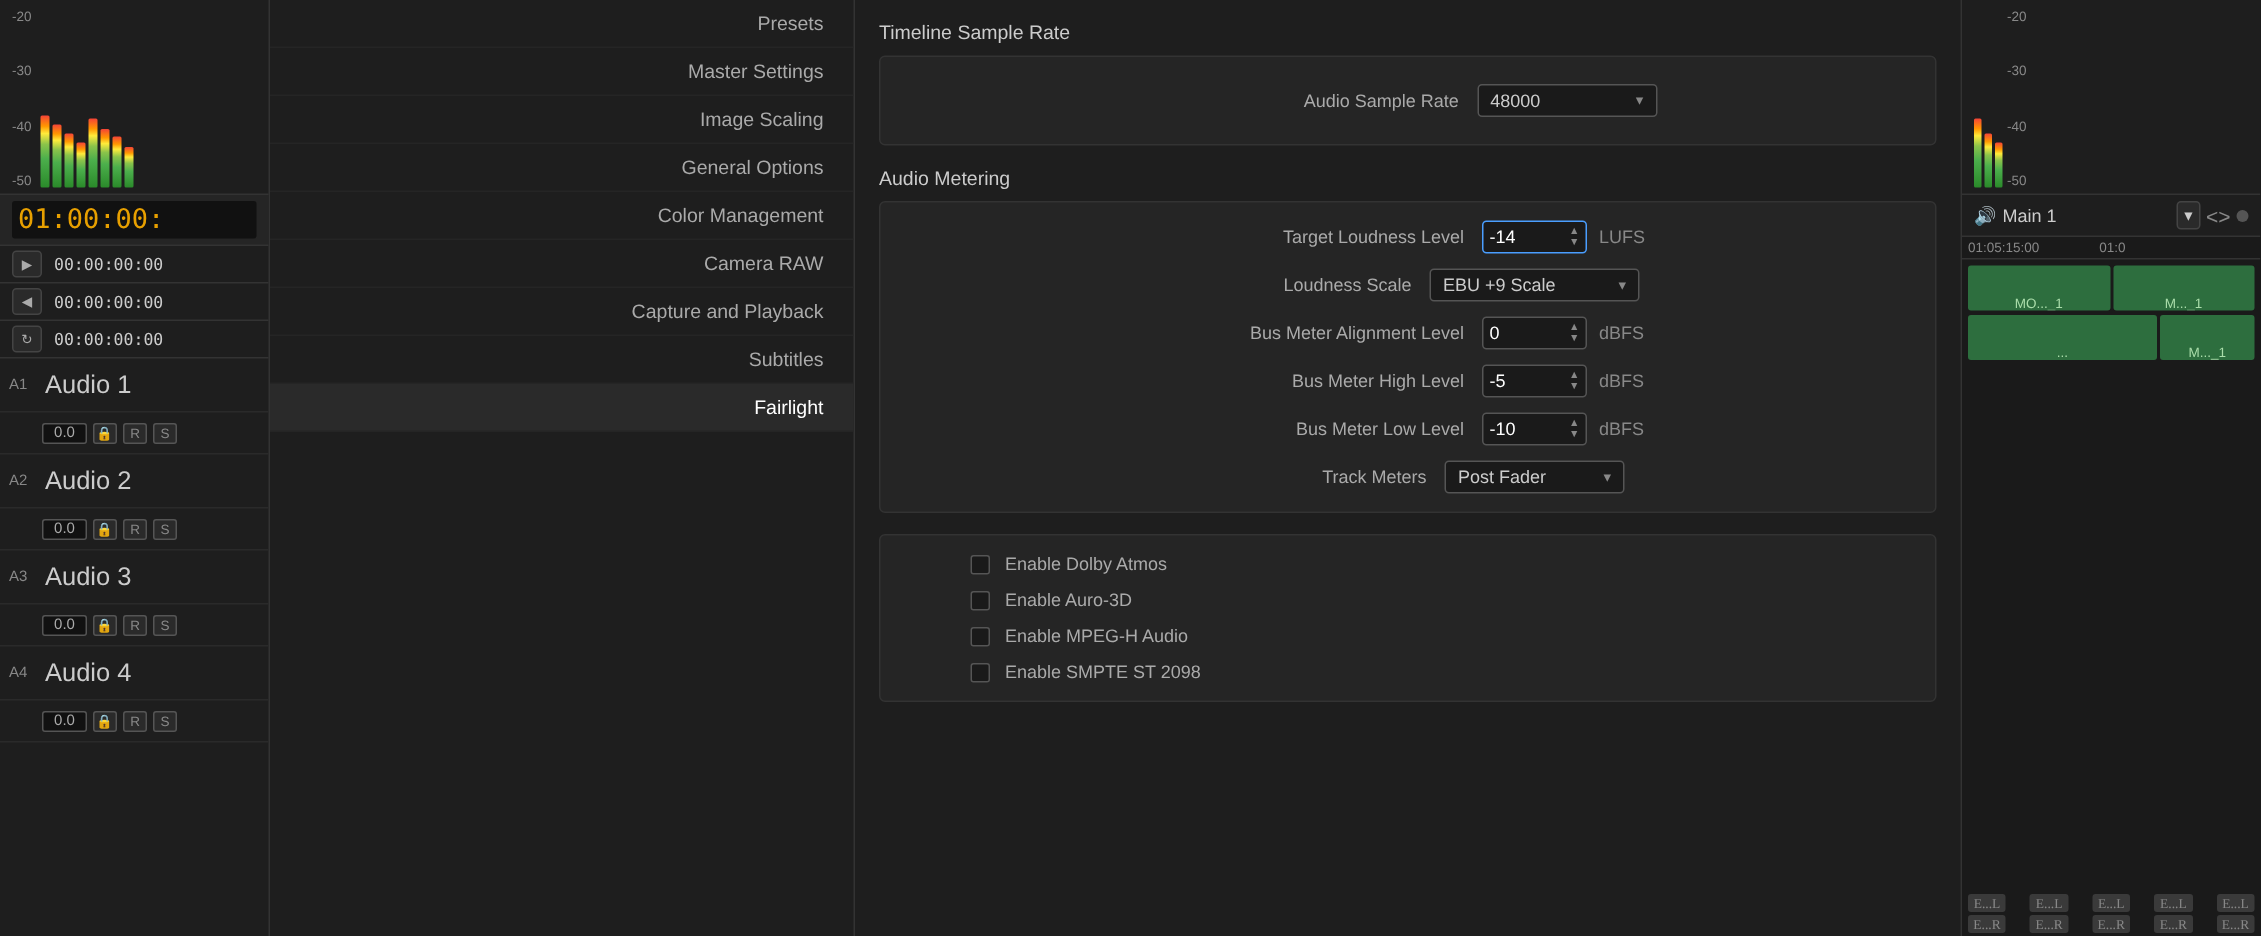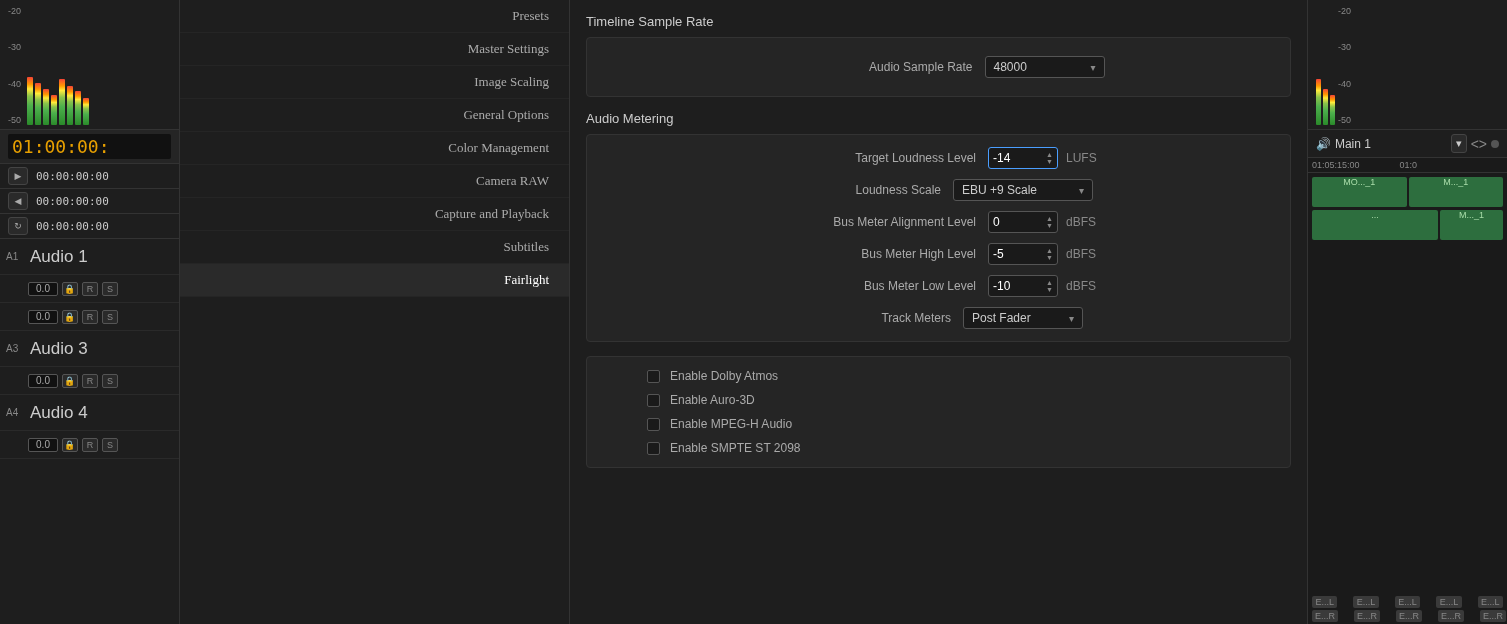--- a/index.html
+++ b/index.html
@@ -157,21 +157,20 @@
       color: #888;
     }
 
     
     .settings-panel {
       width: 390px;
       background: #1e1e1e;
       border-right: 1px solid #333;
       flex-shrink: 0;
       overflow-y: auto;
-      font-family: Liberation Serif, serif;
     }
 
     .settings-nav {
       padding: 0;
     }
 
     .nav-item {
       padding: 8px 20px;
       color: #aaa;
       cursor: pointer;
@@ -403,21 +402,21 @@
     .clip-row {
       display: flex;
       gap: 2px;
       height: 30px;
     }
 
     .clip {
       background: #2d6e3e;
       border-radius: 2px;
       display: flex;
-      align-items: flex-start;
+      align-items: flex-end;
       justify-content: center;
       font-size: 9px;
       color: #aaddaa;
       overflow: hidden;
       flex: 1;
       position: relative;
     }
 
     .clip-label {
       font-size: 9px;
@@ -431,20 +430,21 @@
     .bottom-clips {
       display: flex;
       flex-direction: column;
       gap: 2px;
       padding: 2px 4px;
     }
 
     .label-row {
       display: flex;
       gap: 16px;
+      font-family: Liberation Serif, serif;
     }
 
     .label-tag {
       background: #3a3a3a;
       border-radius: 2px;
       padding: 1px 3px;
       font-size: 9px;
       color: #888;
       flex: 1;
       text-align: center;
@@ -514,20 +514,24 @@
     <span class="track-id">A1</span>
     <span class="track-name">Audio 1</span>
   </div>
   <div class="track-row" style="height:28px; padding-left:28px;">
     <span class="track-fader">0.0</span>
     <div class="track-btn">🔒</div>
     <div class="track-btn">R</div>
     <div class="track-btn s-btn">S</div>
   </div>
 
+  <div class="track-row">
+    <span class="track-id">A2</span>
+    <span class="track-name">Audio 2</span>
+  </div>
   <div class="track-row" style="height:28px; padding-left:28px;">
     <span class="track-fader">0.0</span>
     <div class="track-btn">🔒</div>
     <div class="track-btn">R</div>
     <div class="track-btn s-btn">S</div>
   </div>
 
   <div class="track-row">
     <span class="track-id">A3</span>
     <span class="track-name">Audio 3</span>

